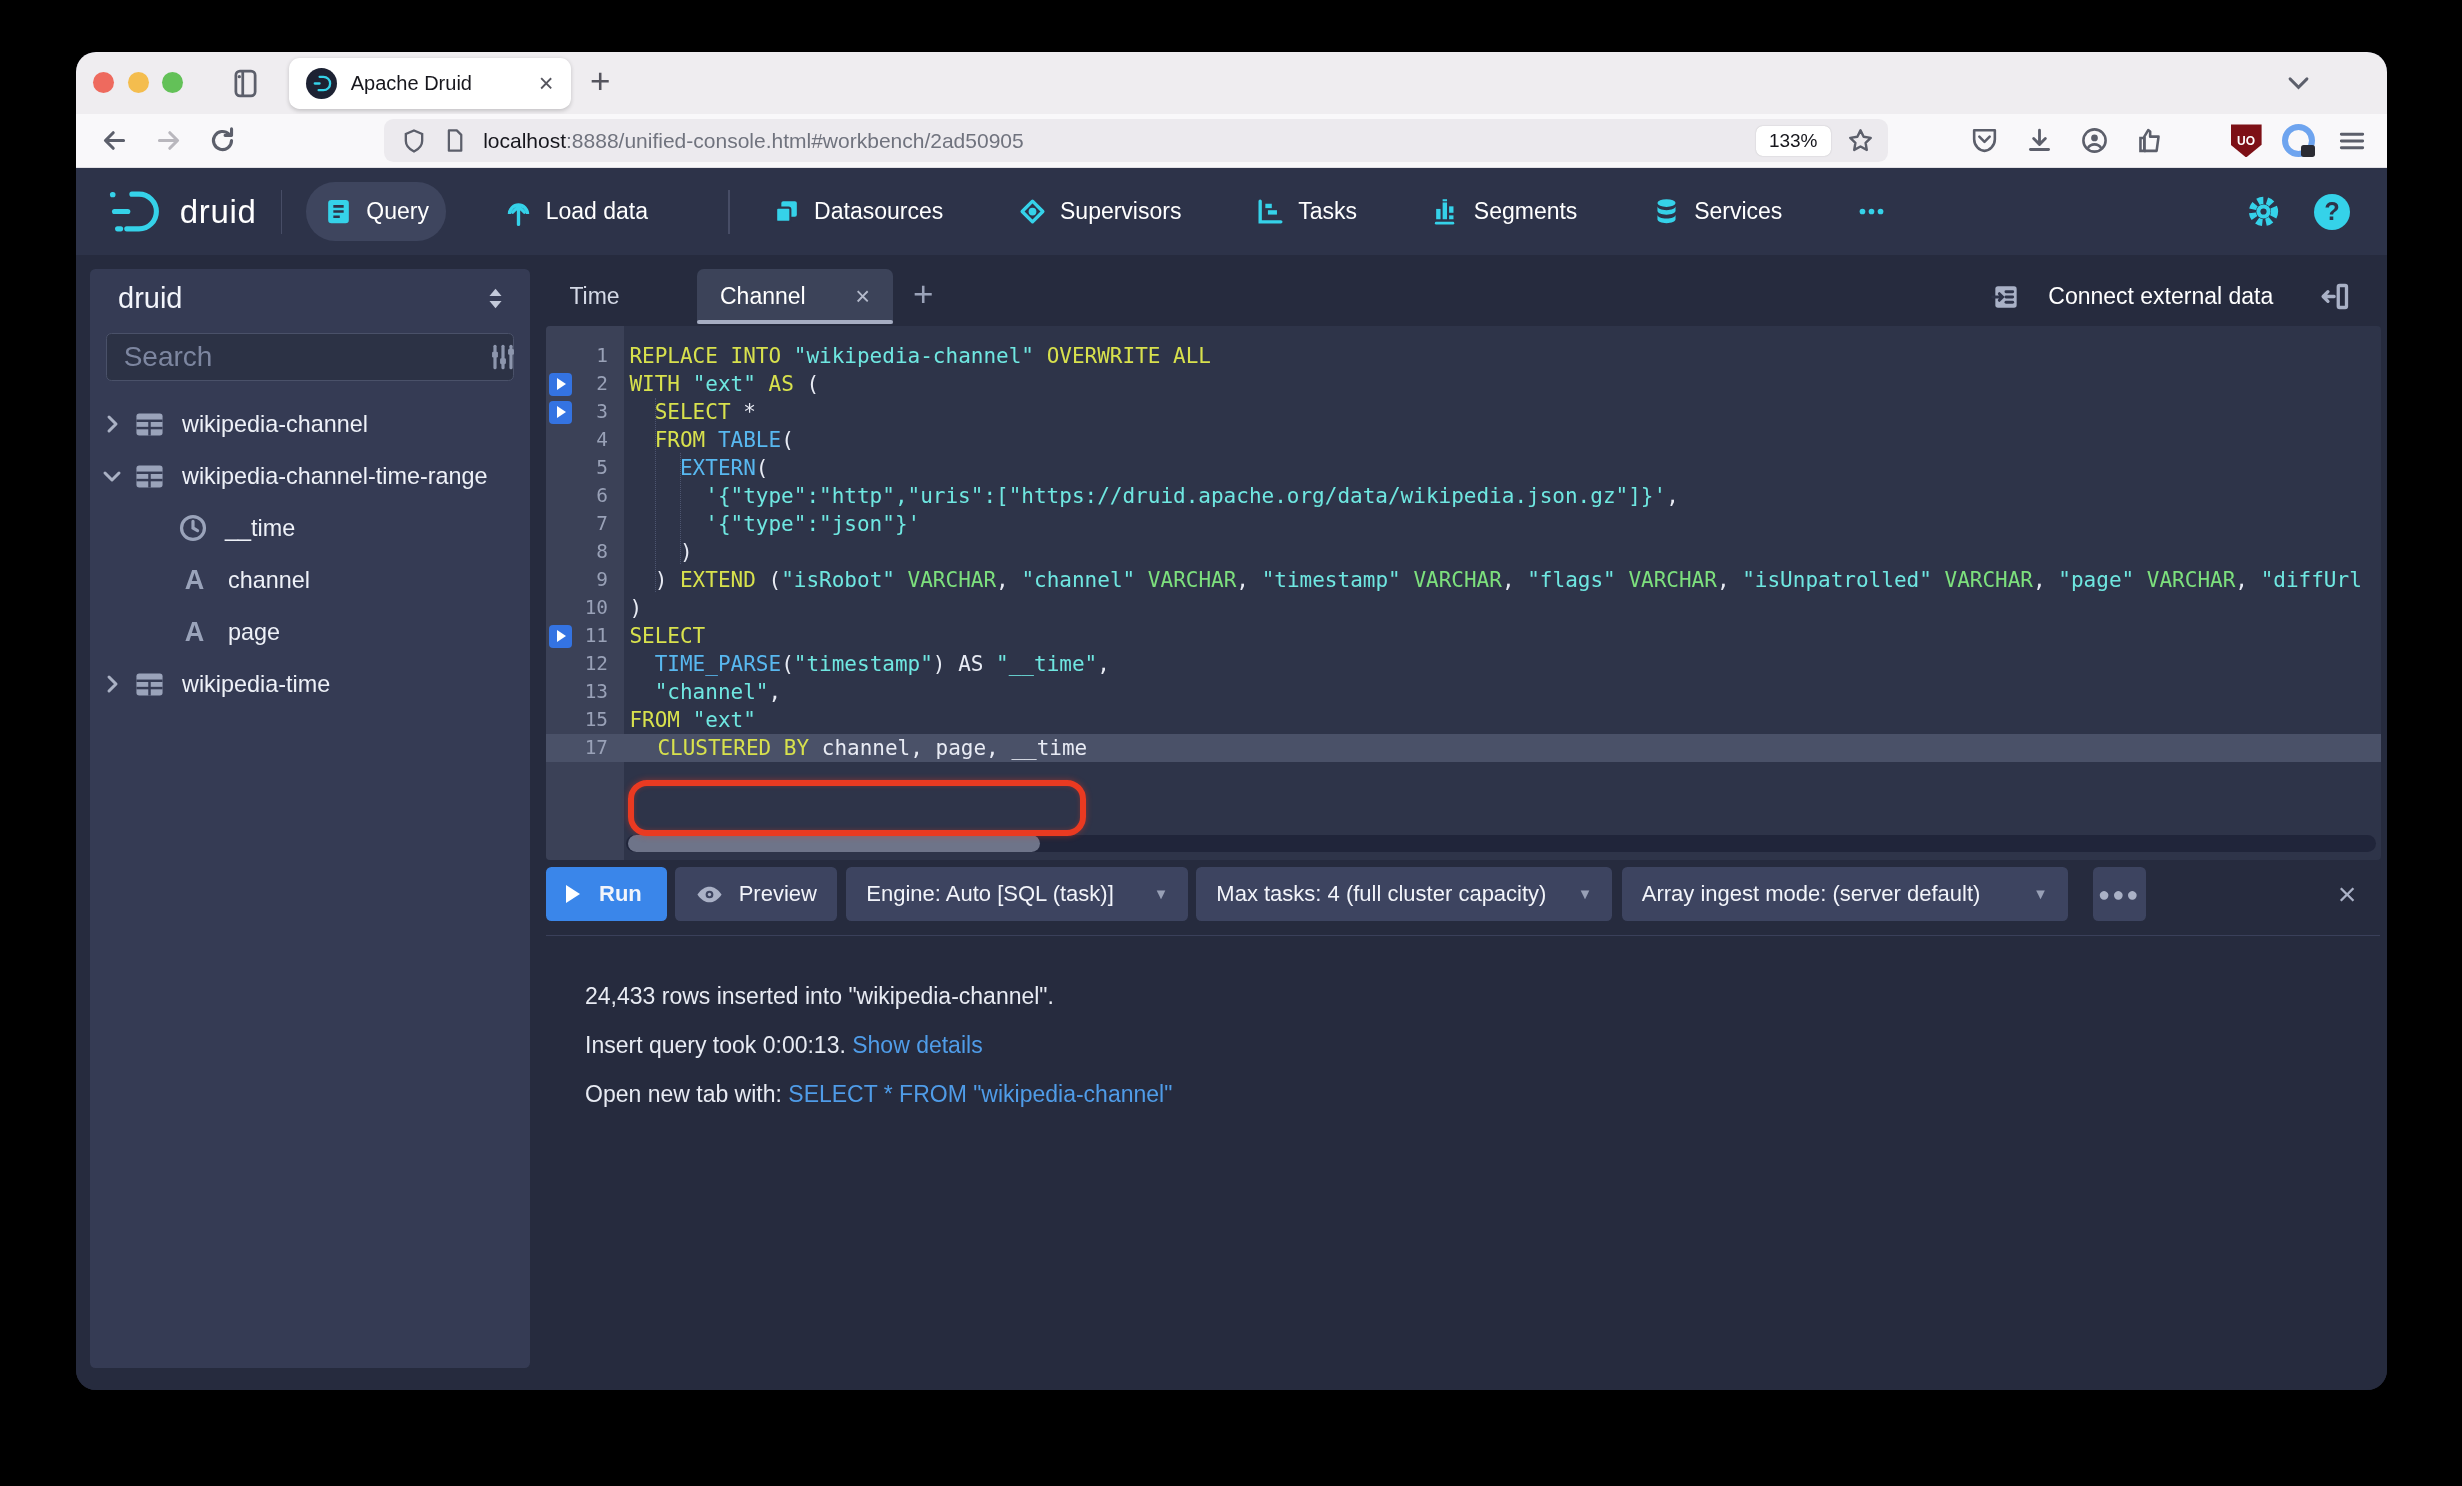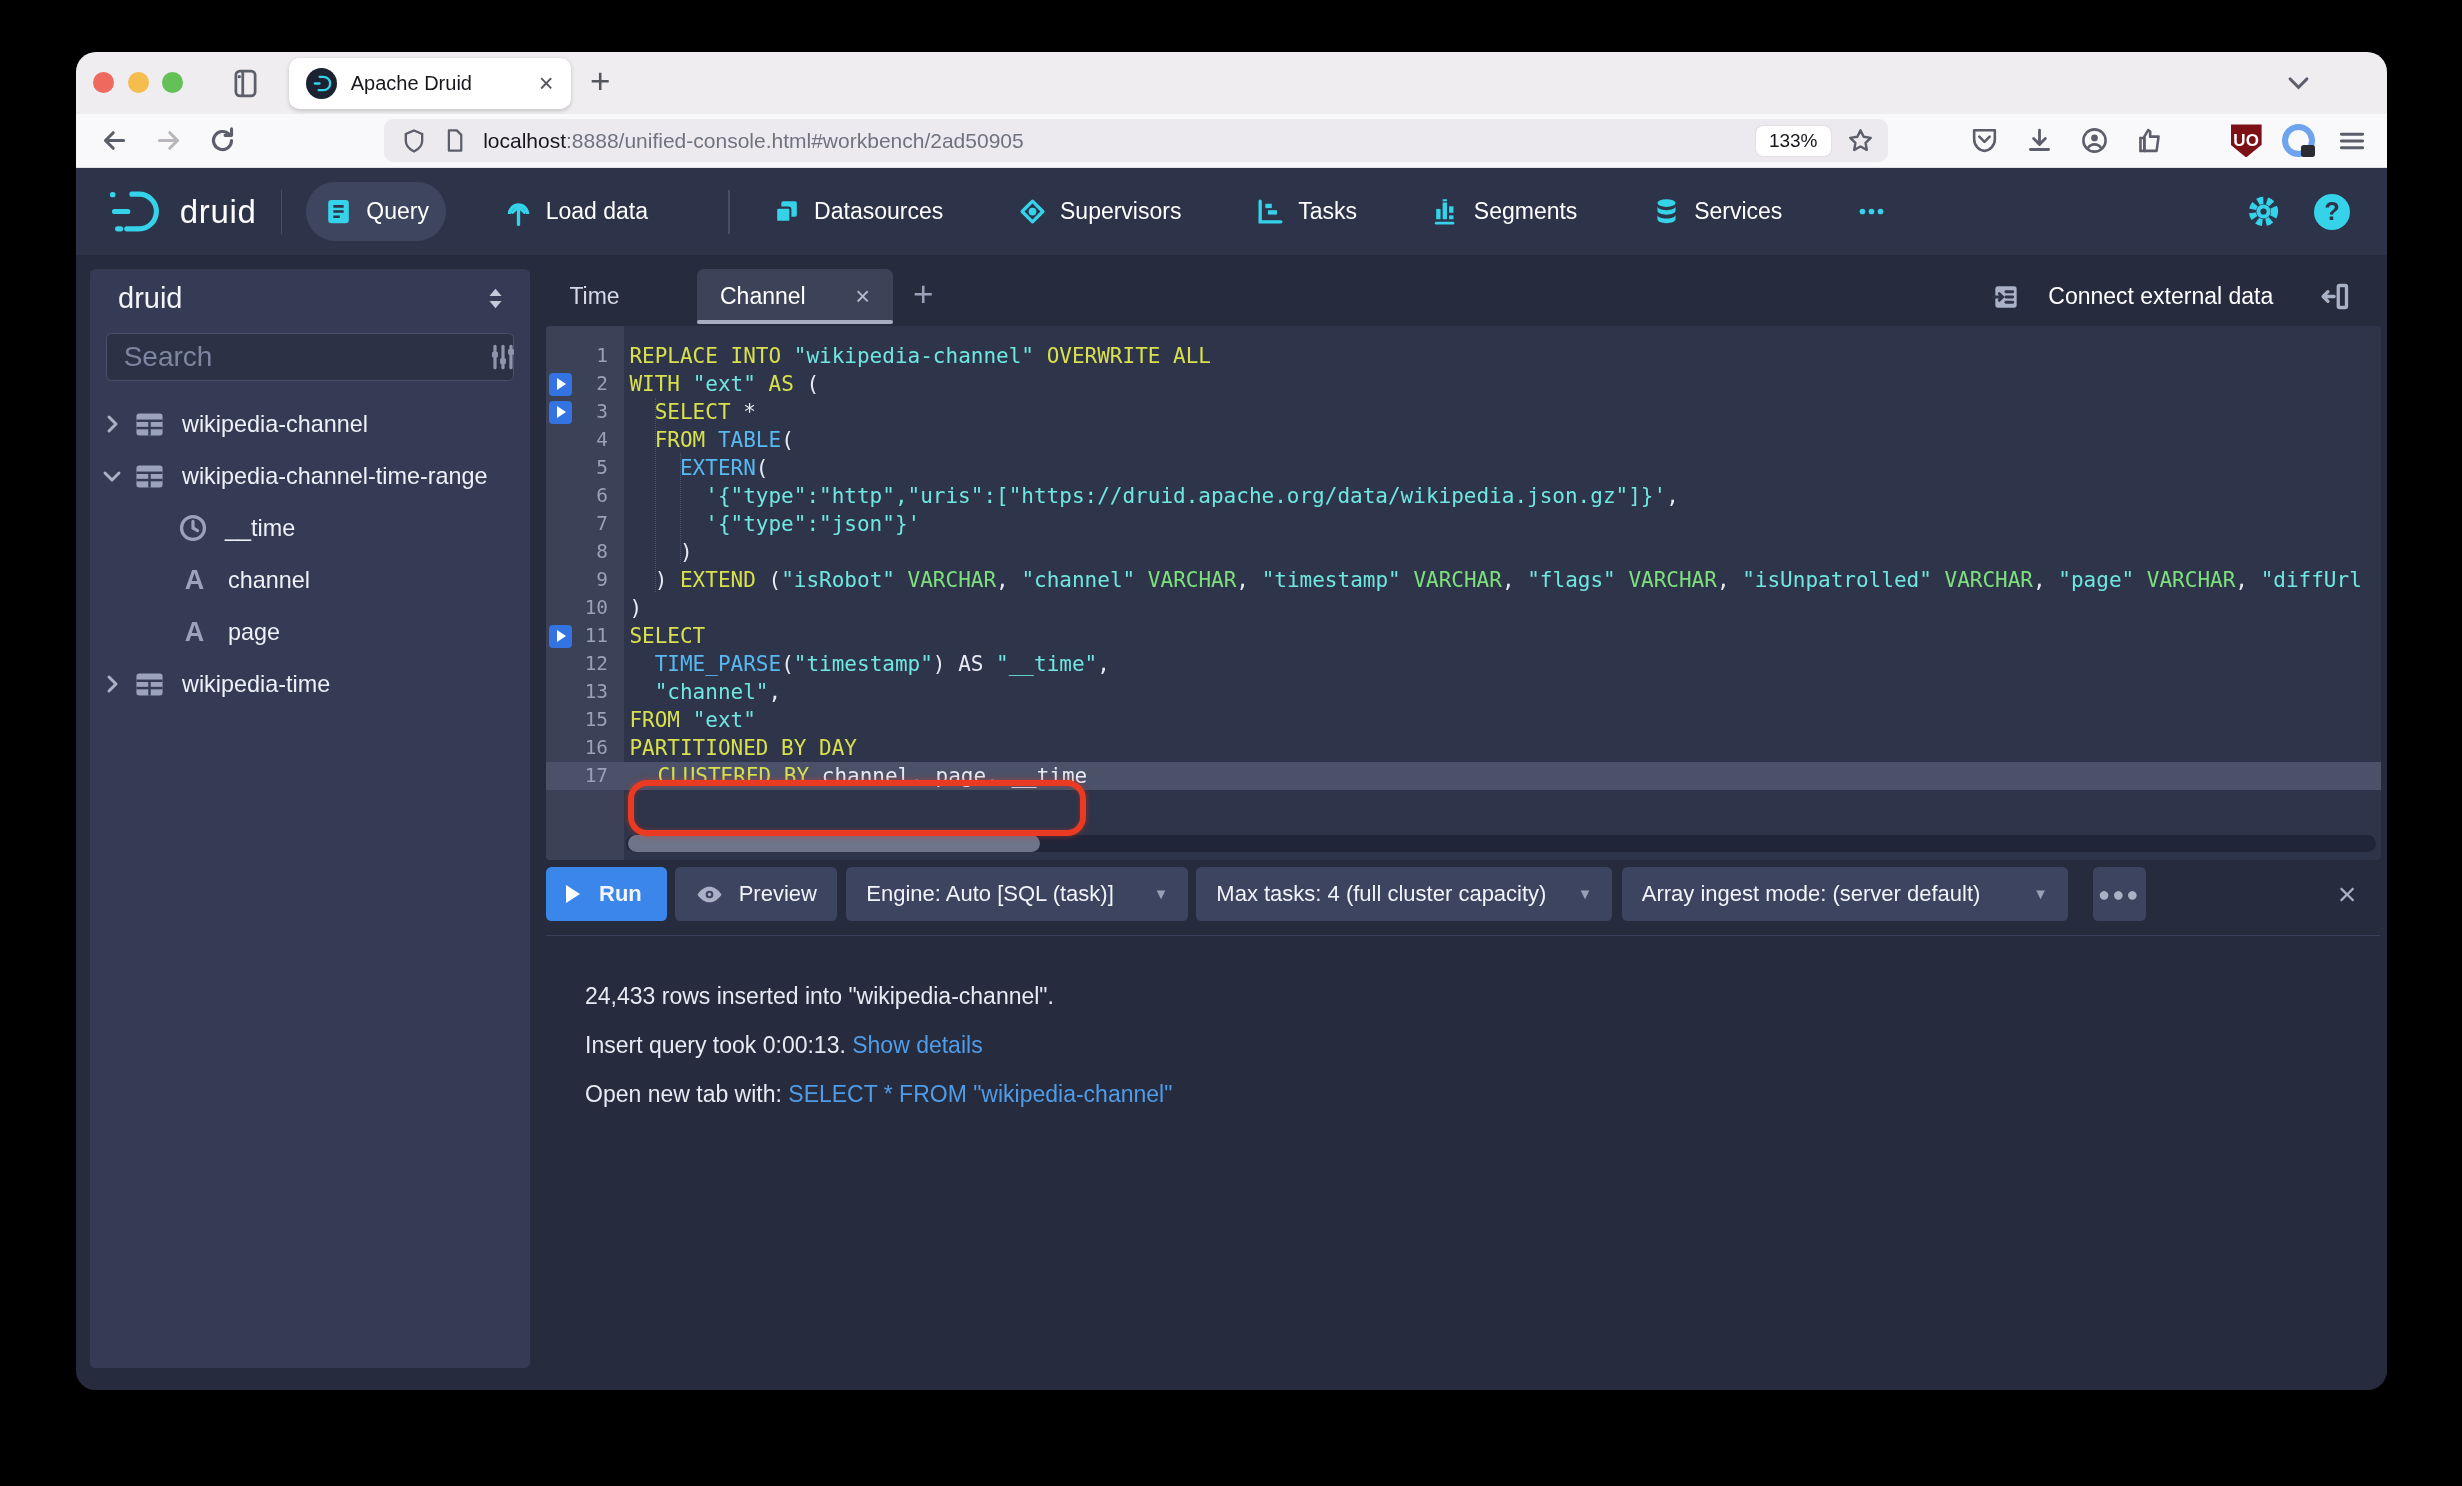--- a/index.html
+++ b/index.html
@@ -28,21 +28,21 @@
   .icon-btn{width:35px;height:35px;display:flex;align-items:center;justify-content:center;color:#5c5f6b;}
   .icon-btn.disabled{color:#b9b7bd;}
   .urlfield{position:absolute;left:308px;top:5.4px;width:1504px;height:43px;background:#eceaee;border-radius:9.4px;
             display:flex;align-items:center;padding:0 9.4px;}
   .urlfield .u-ic{color:#5c5f6b;margin:0 6.7px;flex:none;}
   .urltext{font-size:21px;margin-left:8px;white-space:nowrap;overflow:hidden;flex:1;}
   .urltext .host{color:#16161c;} .urltext .rest{color:#70737e;}
   .zoombadge{background:#fff;border-radius:6.7px;padding:4px 13.4px;font-size:19px;color:#16161c;margin-right:14.7px;flex:none;box-shadow:0 0 1.3px rgba(0,0,0,.25);}
   .star{flex:none;color:#5c5f6b;margin-right:4px;}
   .chrome-right{position:absolute;right:17.4px;top:9.4px;display:flex;gap:20px;align-items:center;}
-  .ublock{width:31px;height:33px;background:#7d1016;color:#fff;font-size:17px;font-weight:bold;
+  .ublock{width:31px;height:33px;background:#7d1016;color:#fff;font-size:12px;font-weight:bold;
           display:flex;align-items:center;justify-content:center;
           clip-path:polygon(0 0,100% 0,100% 62%,50% 100%,0 62%);margin-left:44px;}
   .onepw{width:33px;height:33px;border-radius:50%;border:6px solid #6ea4ef;position:relative;}
   .onepw:after{content:"";position:absolute;right:-6.7px;bottom:-5.4px;width:14.7px;height:12px;background:#2b2b33;border-radius:2.7px;}
 
   
   .app{position:absolute;left:0;top:116px;width:100%;height:1222px;background:#262b3e;color:#eef1f8;}
   .navbar{position:absolute;left:0;top:0;width:100%;height:87px;background:#2d3349;display:flex;align-items:center;}
   .brand{display:flex;align-items:center;margin-left:31px;gap:10.7px;}
   .brand-name{font-size:33px;color:#fff;letter-spacing:0.7px;}
@@ -540,24 +540,20 @@
               <span class="ccell"><span class="tk-pl">  </span><span class="tk-fn">TIME_PARSE</span><span class="tk-pl">(</span><span class="tk-str">"timestamp"</span><span class="tk-pl">) AS </span><span class="tk-str">"__time"</span><span class="tk-pl">,</span></span>
             </div>
             <div class="crow">
               <span class="gcell">13</span>
               <span class="ccell"><span class="tk-pl">  </span><span class="tk-str">"channel"</span><span class="tk-pl">,</span></span>
             </div>
             <div class="crow">
               <span class="gcell">15</span>
               <span class="ccell"><span class="tk-kw">FROM</span><span class="tk-pl"> </span><span class="tk-str">"ext"</span></span>
             </div>
-            <div class="crow">
-              <span class="gcell">16</span>
-              <span class="ccell"><span class="tk-kw">PARTITIONED BY DAY</span></span>
-            </div>
             <div class="crow hl">
               <span class="gcell">17</span>
               <span class="ccell"><span class="tk-kw">CLUSTERED BY</span><span class="tk-pl"> channel, page, __time</span></span>
             </div>
           </div>
         <div class="annotation"></div>
         <div class="hscroll">
           <div class="hthumb"></div>
         </div>
       </div>

